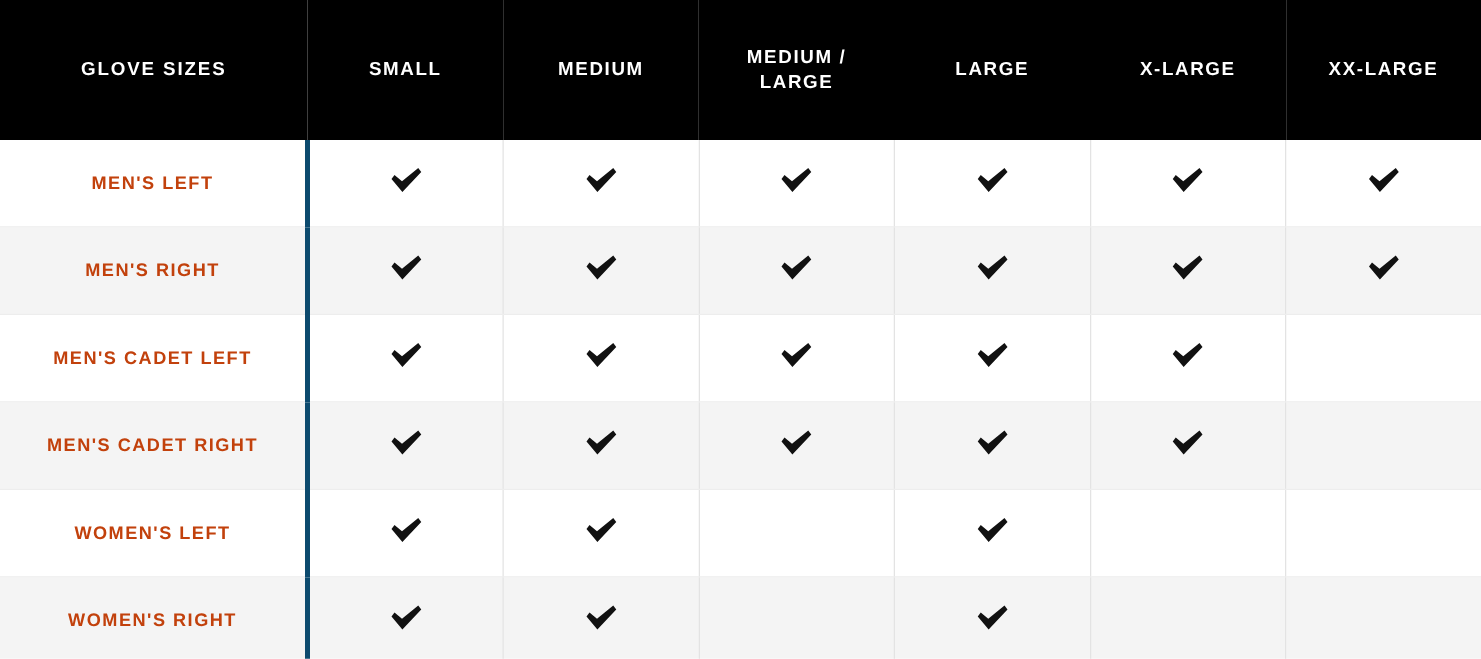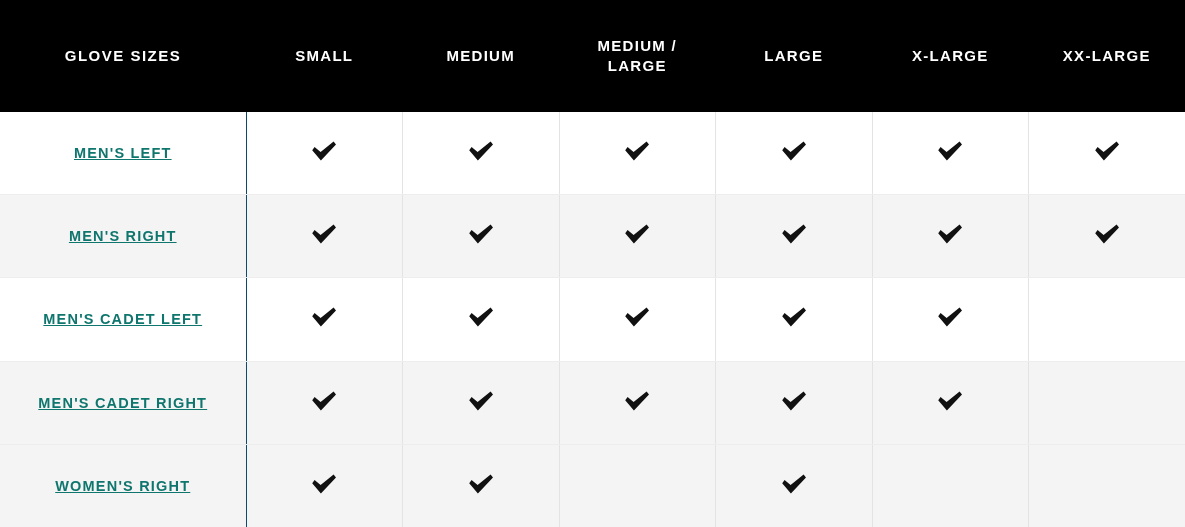--- a/index.html
+++ b/index.html
@@ -58,23 +58,22 @@
     padding: 0;
   }
   tbody td:last-child { border-right: none; }
   tbody tr:last-child td { border-bottom: none; }
 
   tbody td.row-label {
     font-size: 14.5px;
     font-weight: bold;
     letter-spacing: 1.2px;
     text-transform: uppercase;
-    color: #0f766e;
-    border-right: 1px solid #0c4a6e;
-    text-decoration: underline;
+    color: #c2410c;
+    border-right: 4px solid #0c4a6e;
   }
 
   .check {
     display: inline-block;
     width: 30px;
     height: 30px;
     line-height: 0;
   }
   .check svg { display: block; }
   .empty-cell { display: block; width: 1px; height: 1px; }
@@ -182,20 +181,41 @@
           <td><span class="check"><svg width="30" height="30" viewBox="0 0 30 30" xmlns="http://www.w3.org/2000/svg">
                 <path d="M3.2 14.2 L5.6 11.0 L11.6 16.0 L24.6 5.4 L27.0 8.6 L11.9 24.6 Z" fill="#111111"></path>
               </svg></span></td>
           <td><span class="check"><svg width="30" height="30" viewBox="0 0 30 30" xmlns="http://www.w3.org/2000/svg">
                 <path d="M3.2 14.2 L5.6 11.0 L11.6 16.0 L24.6 5.4 L27.0 8.6 L11.9 24.6 Z" fill="#111111"></path>
               </svg></span></td>
           <td>
             <span class="empty-cell"></span>
           </td>
         </tr>
+        <tr class="row-even">
+          <td class="row-label">WOMEN'S LEFT</td>
+          <td><span class="check"><svg width="30" height="30" viewBox="0 0 30 30" xmlns="http://www.w3.org/2000/svg">
+                <path d="M3.2 14.2 L5.6 11.0 L11.6 16.0 L24.6 5.4 L27.0 8.6 L11.9 24.6 Z" fill="#111111"></path>
+              </svg></span></td>
+          <td><span class="check"><svg width="30" height="30" viewBox="0 0 30 30" xmlns="http://www.w3.org/2000/svg">
+                <path d="M3.2 14.2 L5.6 11.0 L11.6 16.0 L24.6 5.4 L27.0 8.6 L11.9 24.6 Z" fill="#111111"></path>
+              </svg></span></td>
+          <td>
+            <span class="empty-cell"></span>
+          </td>
+          <td><span class="check"><svg width="30" height="30" viewBox="0 0 30 30" xmlns="http://www.w3.org/2000/svg">
+                <path d="M3.2 14.2 L5.6 11.0 L11.6 16.0 L24.6 5.4 L27.0 8.6 L11.9 24.6 Z" fill="#111111"></path>
+              </svg></span></td>
+          <td>
+            <span class="empty-cell"></span>
+          </td>
+          <td>
+            <span class="empty-cell"></span>
+          </td>
+        </tr>
         <tr class="row-odd">
           <td class="row-label">WOMEN'S RIGHT</td>
           <td><span class="check"><svg width="30" height="30" viewBox="0 0 30 30" xmlns="http://www.w3.org/2000/svg">
                 <path d="M3.2 14.2 L5.6 11.0 L11.6 16.0 L24.6 5.4 L27.0 8.6 L11.9 24.6 Z" fill="#111111"></path>
               </svg></span></td>
           <td><span class="check"><svg width="30" height="30" viewBox="0 0 30 30" xmlns="http://www.w3.org/2000/svg">
                 <path d="M3.2 14.2 L5.6 11.0 L11.6 16.0 L24.6 5.4 L27.0 8.6 L11.9 24.6 Z" fill="#111111"></path>
               </svg></span></td>
           <td>
             <span class="empty-cell"></span>

